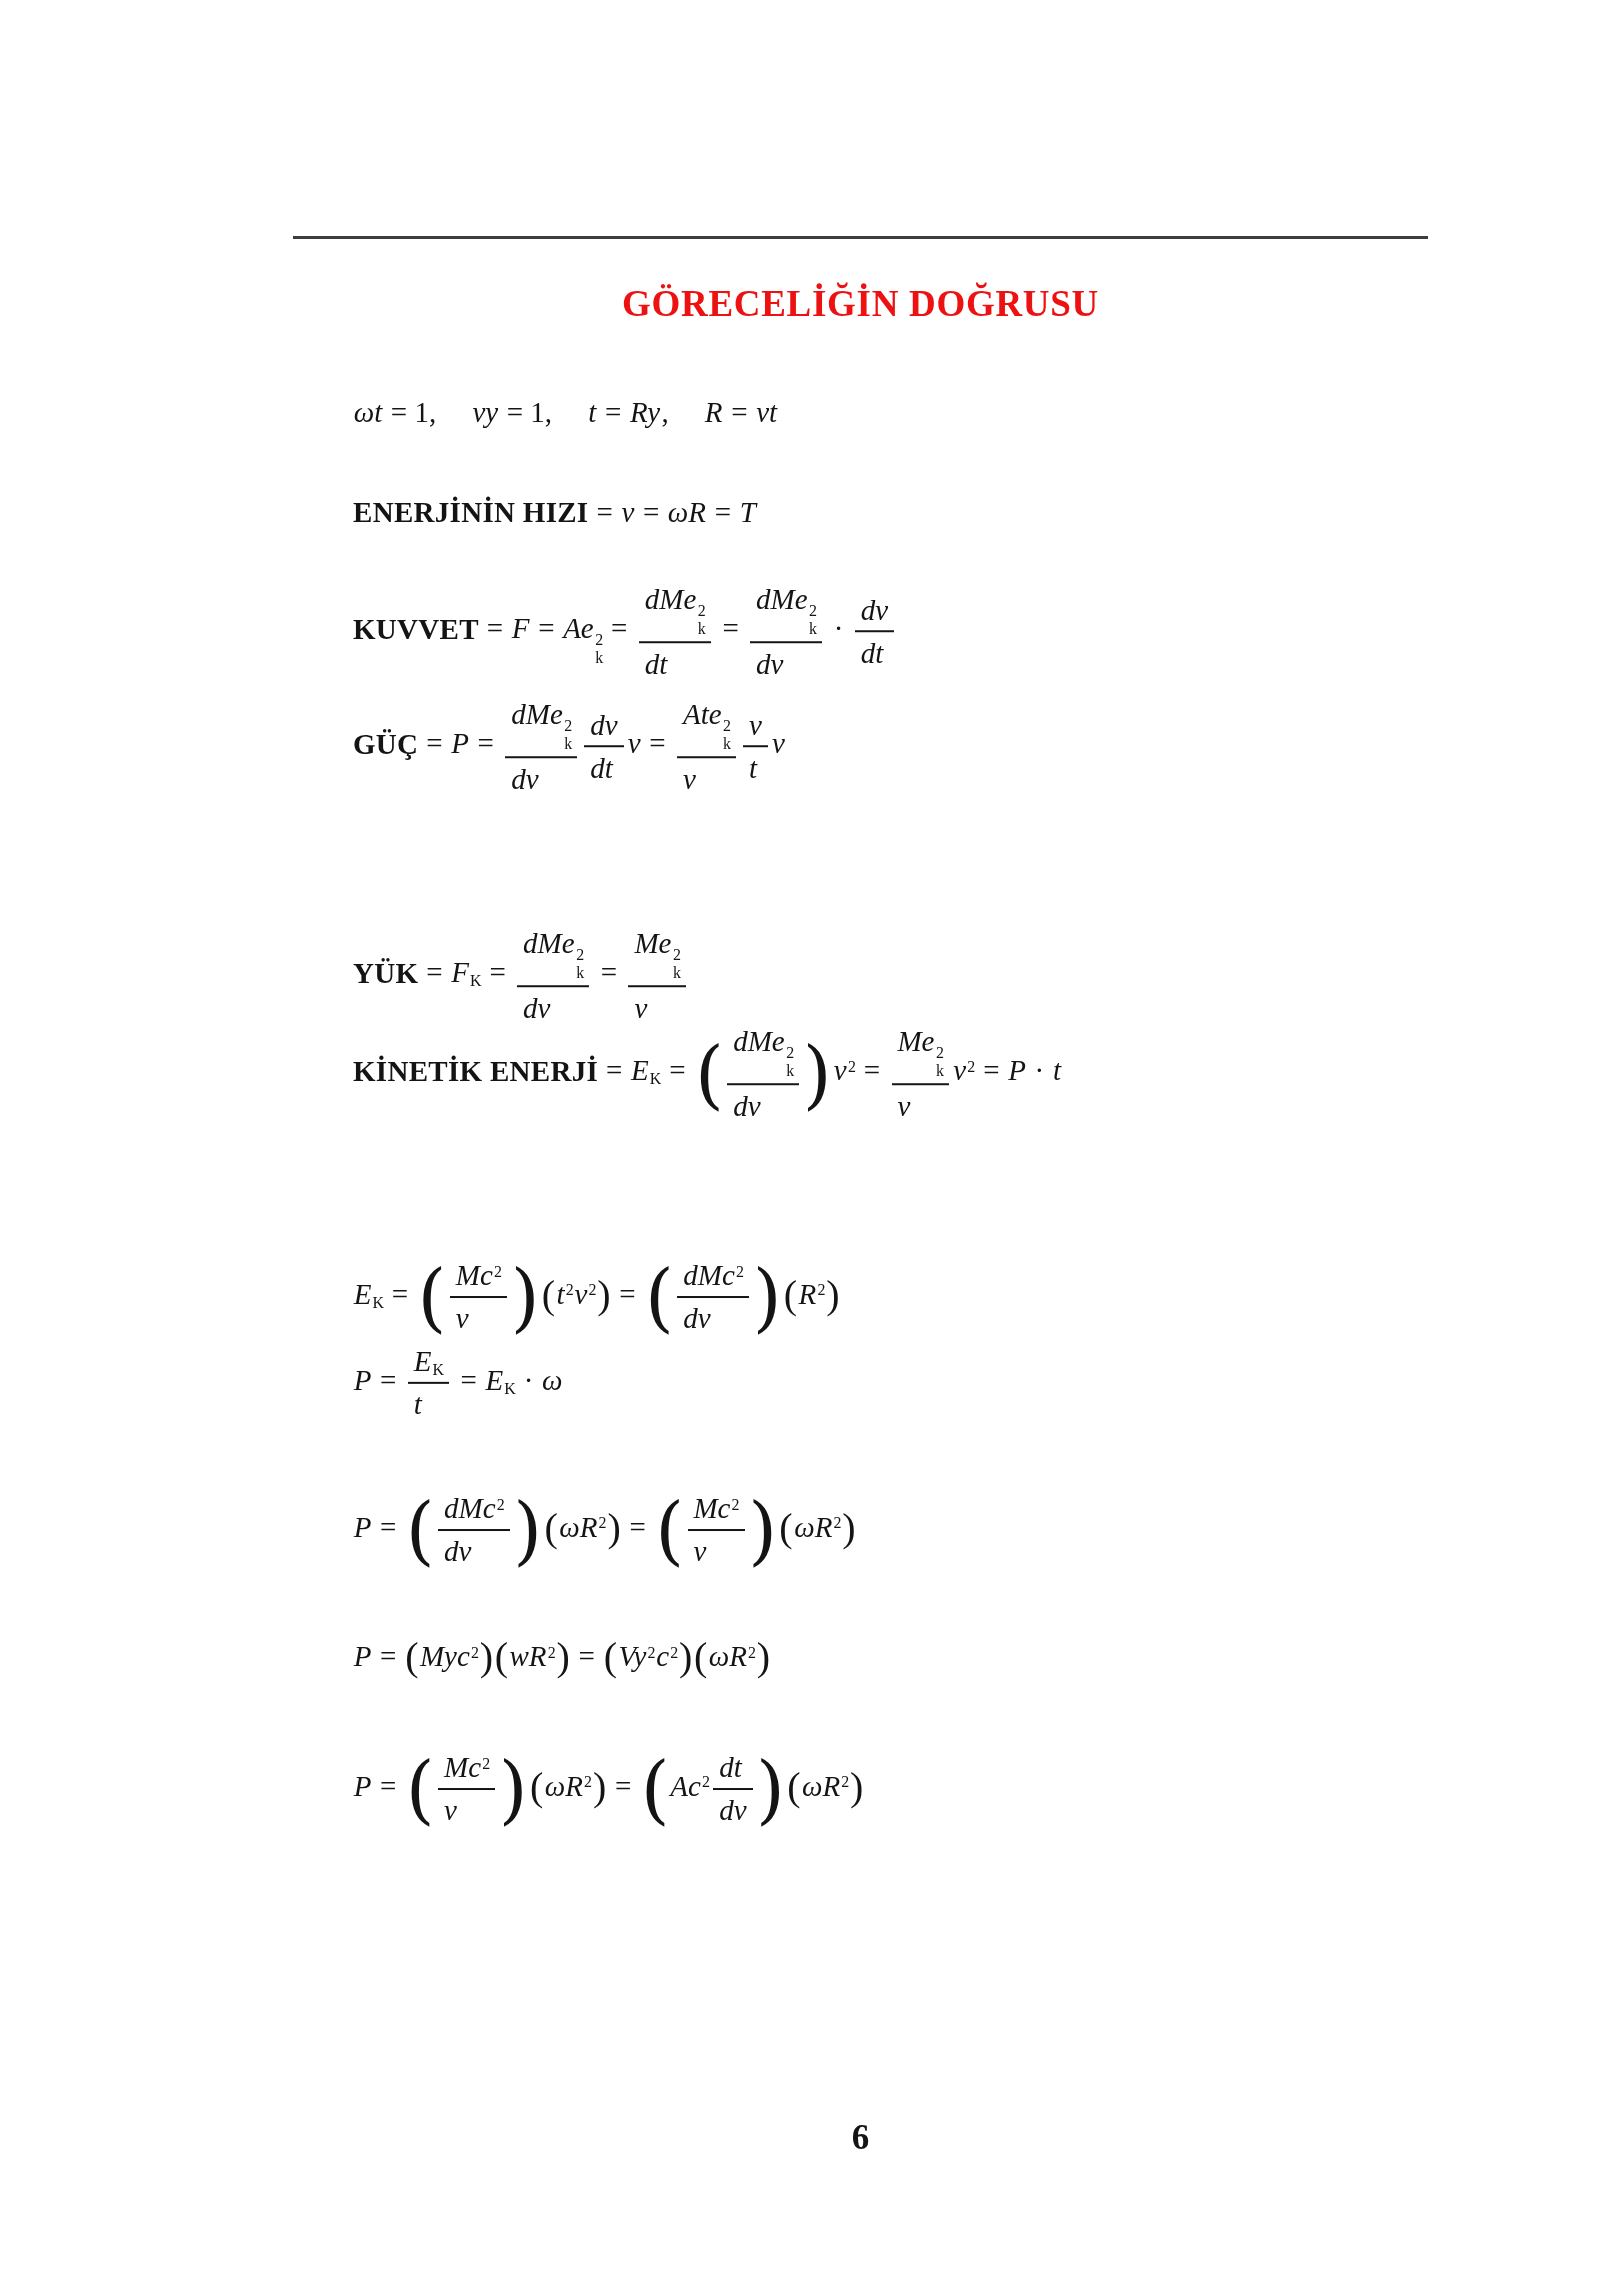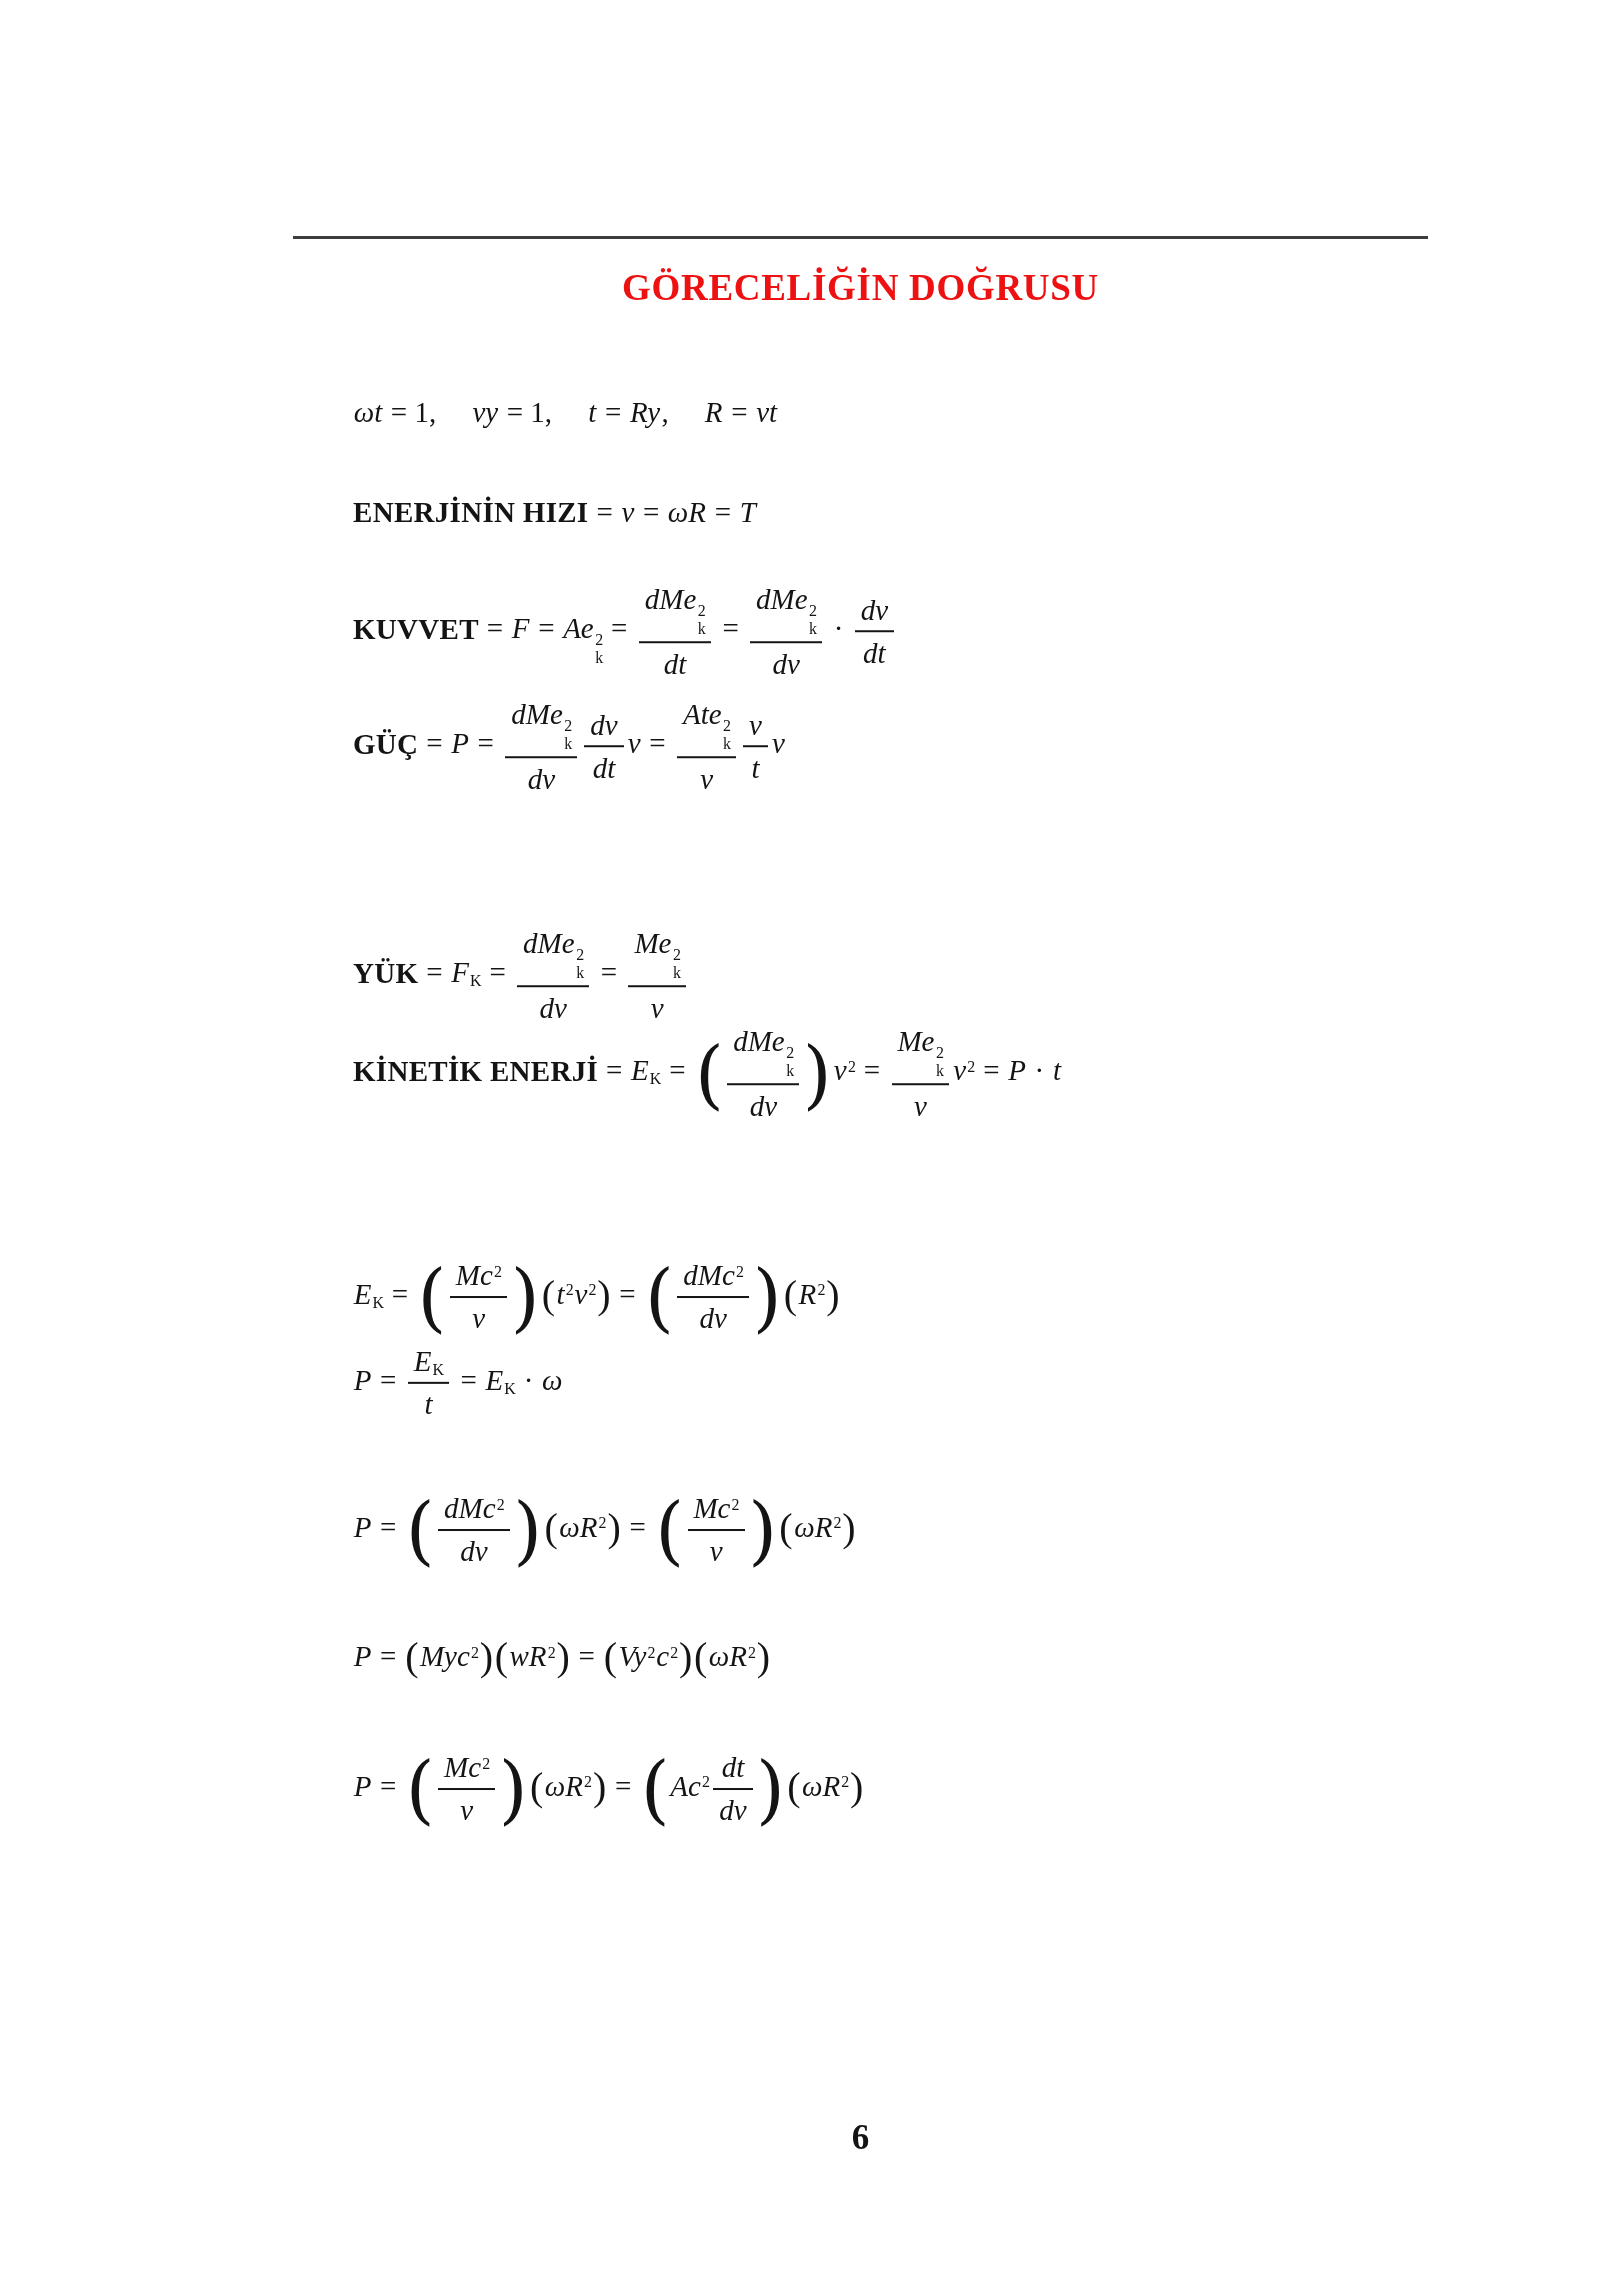--- a/index.html
+++ b/index.html
@@ -9,21 +9,21 @@
     background:#ffffff;
     font-family:"Liberation Serif","DejaVu Serif",serif;
     color:#141414;
     overflow:hidden;
   }
   .rule{
     position:absolute;left:293px;top:236px;width:1135px;height:3.4px;
     background:#3d3d3d;
   }
   .title{
-    position:absolute;left:293px;top:269px;width:1135px;
+    position:absolute;left:293px;top:285px;width:1135px;
     text-align:center;
     font-weight:bold;font-size:37px;line-height:1;
     letter-spacing:0.7px;
     font-family:"Liberation Serif","DejaVu Serif",serif;
   }
   .fline{
     position:absolute;left:353px;transform:translateY(-50%);
     white-space:nowrap;
     font-size:29px;line-height:1.2;
   }
@@ -35,21 +35,21 @@
   .mi{font-style:italic;padding:0 0.7px;}
   .mr{padding:0 0.7px;}
   .mb{font-weight:bold;letter-spacing:0.3px;text-align:center;}
   .msup{font-size:0.55em;vertical-align:0.52em;margin-left:0.03em;}
   .msub{font-size:0.55em;vertical-align:-0.25em;margin-left:0.02em;}
   .mss{
     display:inline-flex;flex-direction:column;align-items:flex-start;
     font-size:0.55em;line-height:1.15;vertical-align:-0.42em;margin-left:0.05em;
   }
   .mfrac{
-    display:inline-block;vertical-align:middle;text-align:center;
+    display:inline-block;vertical-align:middle;text-align:left;
     margin:0 0.12em;
   }
   .mnum{display:block;border-bottom:2px solid #151515;padding:0 0.18em 0.1em;}
   .mden{display:block;padding:0.12em 0.18em 0;}
   .mwrap{display:inline-flex;align-items:center;vertical-align:middle;margin:0 0.05em;}
   .mrow{display:inline-block;white-space:nowrap;}
   .bp{
     font-family:"DejaVu Serif",serif;font-weight:400;
     font-size:2.55em;line-height:0;
   }

